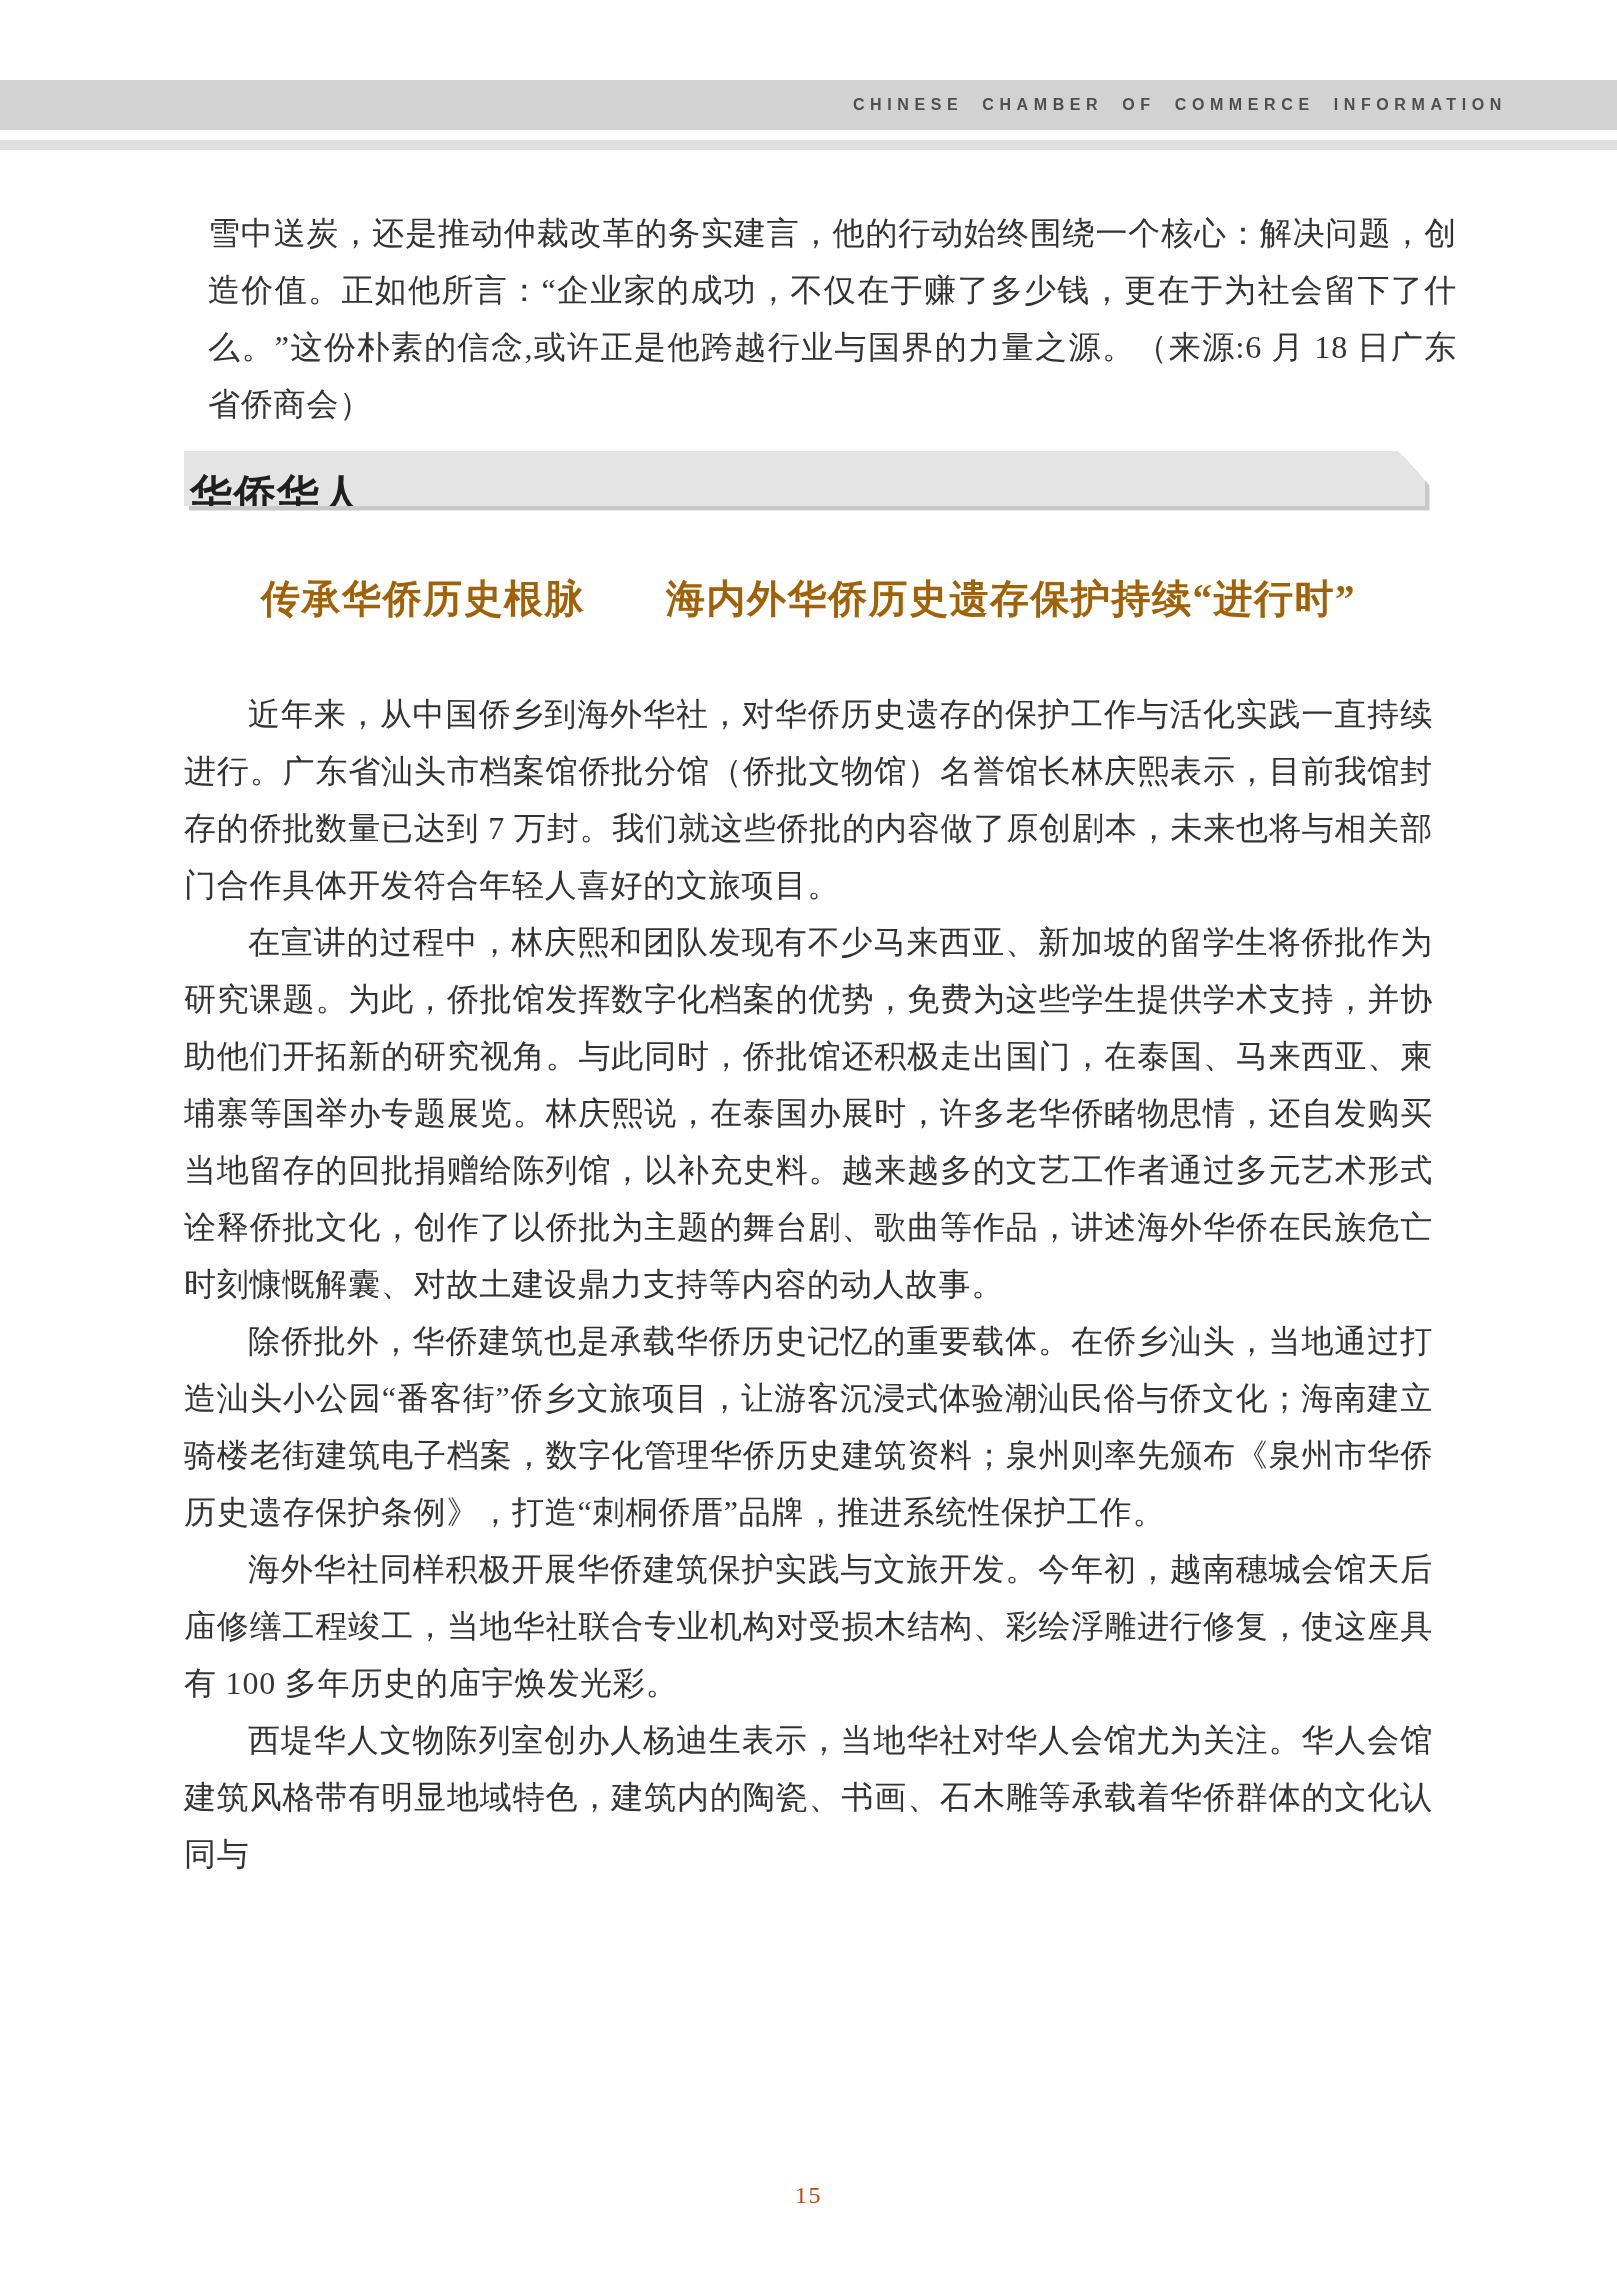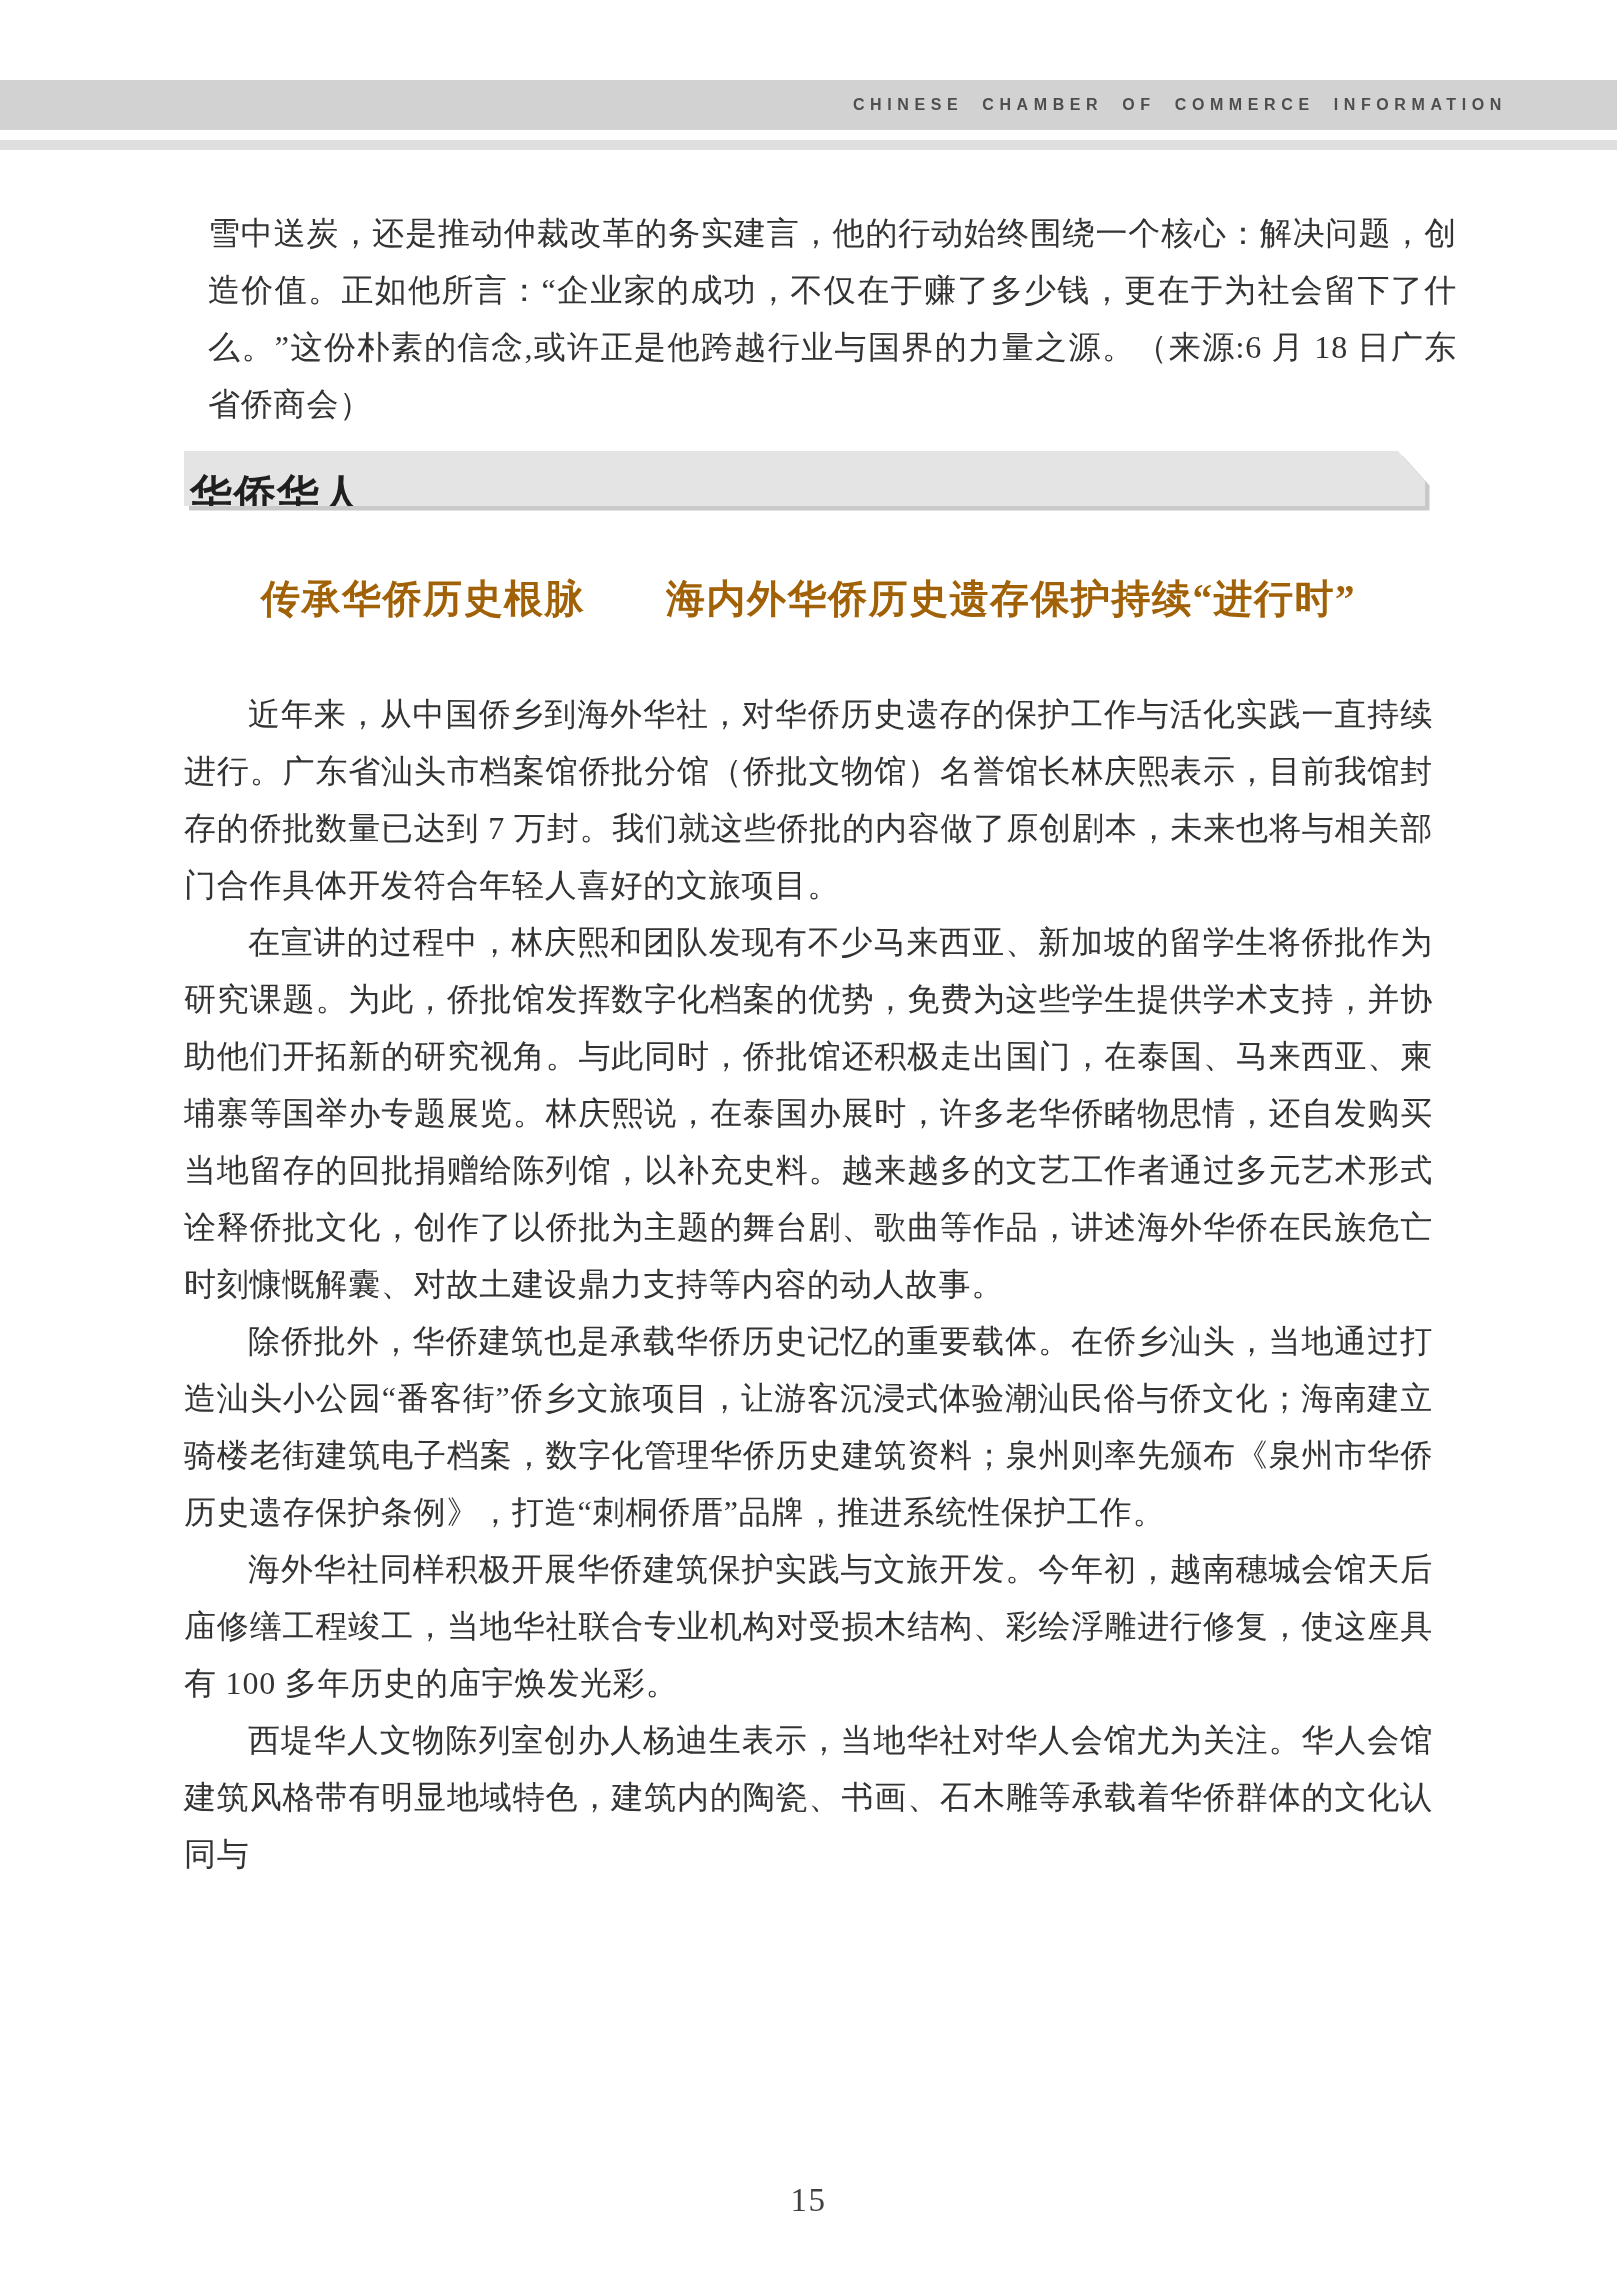--- a/index.html
+++ b/index.html
@@ -129,22 +129,22 @@
     margin: 0;
     text-indent: 2em;
   }
 
   .page-number {
     position: absolute;
     top: 2182px;
     left: 0;
     width: 1617px;
     text-align: center;
-    font-size: 33px;
-    color: #404040;
+    font-size: 24px;
+    color: #c2410c;
     letter-spacing: 1.5px;
   }
 </style>
 </head>
 <body>
 
 <div class="banner">
   <span class="banner-text">CHINESE CHAMBER OF COMMERCE INFORMATION</span>
 </div>
 

